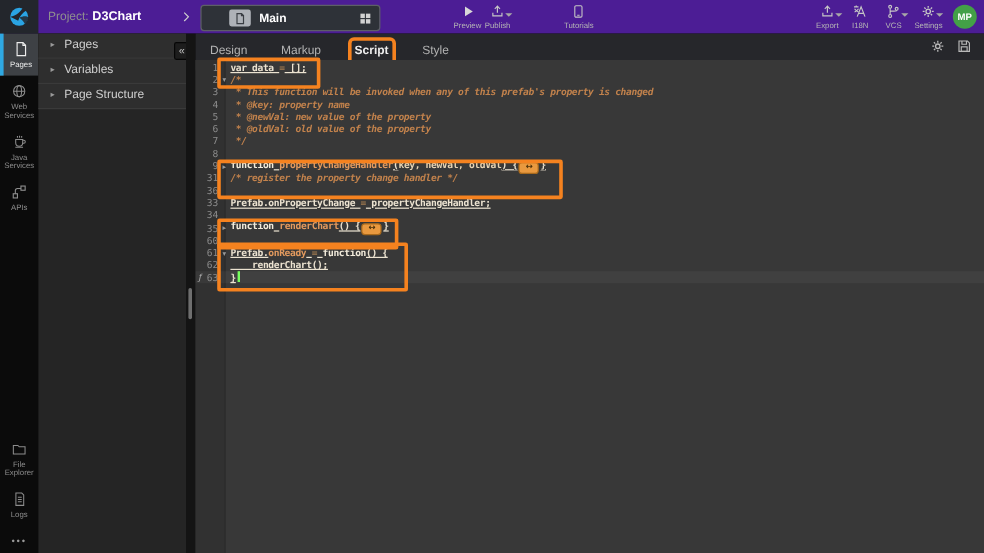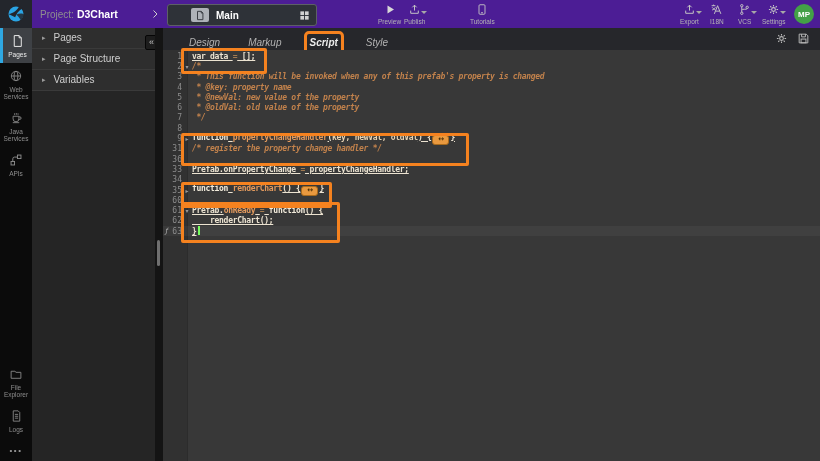--- a/index.html
+++ b/index.html
@@ -39,21 +39,21 @@
   .sb-tri{color:#9a9a9a;font-size:7px;margin-right:8px;}
   .collapse-chip{position:absolute;left:145px;top:35px;width:11px;height:13px;background:#1d1d1d;border:1px solid #060606;border-radius:2px;
                  color:#c2c2c2;font-size:9px;line-height:12px;text-align:center;}
 
   
   .strip{position:absolute;left:155px;top:28px;width:8px;height:433px;background:#141414;}
   .strip-thumb{position:absolute;left:2px;top:212px;width:3px;height:26px;background:#6f6f6f;border-radius:2px;}
 
   
   .tabrow{position:absolute;left:163px;top:28px;right:0;height:31px;background:#26272b;border-bottom:1px solid #121212;
-          display:flex;align-items:center;padding-left:24px;box-sizing:border-box;font-style:italic;}
+          display:flex;align-items:center;padding-left:10px;box-sizing:border-box;}
   .tab{font-size:10px;color:#b2b2b2;margin-right:24px;line-height:16px;padding:0 2px;}
   .tab.active{color:#ececec;font-weight:bold;outline:3px solid #f5821f;outline-offset:1px;border-radius:1px;}
   .tabrow-icons{position:absolute;right:10px;top:4px;display:flex;gap:9px;color:#b9b9b9;}
 
   
   .editor{position:absolute;left:163px;top:50px;right:0;bottom:0;background:#383838;}
   .gutter-bg{position:absolute;left:0;top:0;bottom:0;width:24px;background:#313131;border-right:1px solid #2c2c2c;}
   .code-lines{position:absolute;left:0;top:1px;right:0;}
   .crow{display:flex;align-items:center;height:10.3px;}
   .crow.active{background:rgba(255,255,255,.045);}
@@ -236,25 +236,25 @@
     <div class="rail-more">•••</div>
   </div>
 
   <div class="sidebar">
     <div class="sb-row">
       <span class="sb-tri">▸</span>
       <span>Pages</span>
     </div>
     <div class="sb-row">
       <span class="sb-tri">▸</span>
-      <span>Page Structure</span>
+      <span>Variables</span>
     </div>
     <div class="sb-row">
       <span class="sb-tri">▸</span>
-      <span>Variables</span>
+      <span>Page Structure</span>
     </div>
   </div>
   <div class="collapse-chip">«</div>
 
   <div class="strip">
     <div class="strip-thumb"></div>
   </div>
 
   <div class="tabrow">
     <span class="tab">Design</span>

